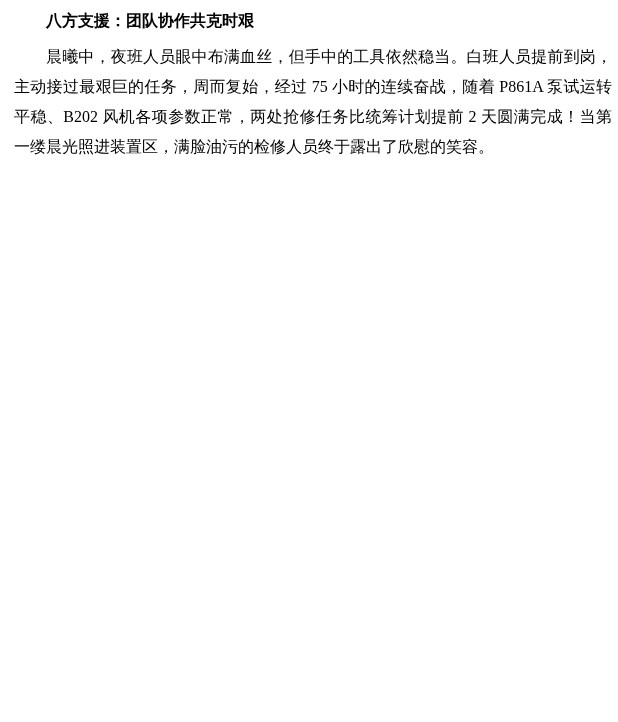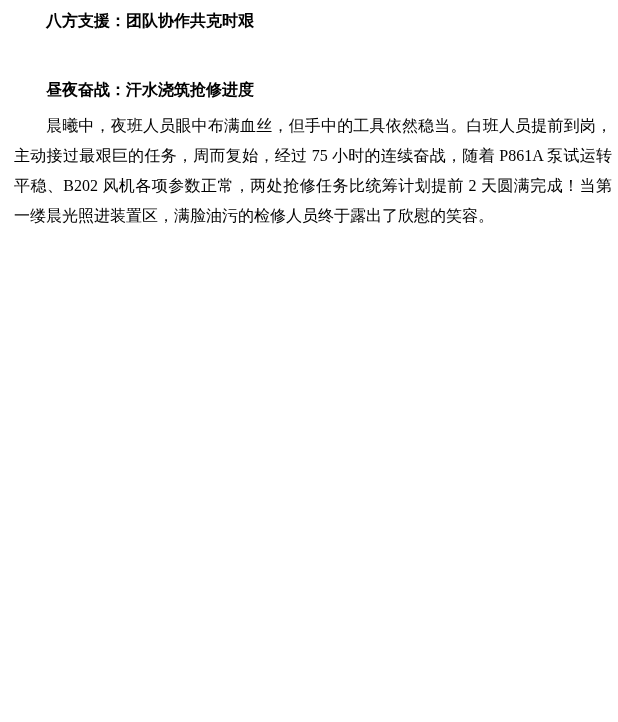--- a/index.html
+++ b/index.html
@@ -43,19 +43,18 @@
   }
 </style>
 </head>
 <body>
 
 <div class="doc">
 
   <h2>八方支援：团队协作共克时艰</h2>
 
 
-  <h2 class="gap-before">昼夜奋战：汗水浇筑抢修进度</h2>
 
 
 
   <p class="gap-medium">晨曦中，夜班人员眼中布满血丝，但手中的工具依然稳当。白班人员提前到岗，主动接过最艰巨的任务，周而复始，经过 75 小时的连续奋战，随着 P861A 泵试运转平稳、B202 风机各项参数正常，两处抢修任务比统筹计划提前 2 天圆满完成！当第一缕晨光照进装置区，满脸油污的检修人员终于露出了欣慰的笑容。</p>
 
 </div>
 
 </body></html>

